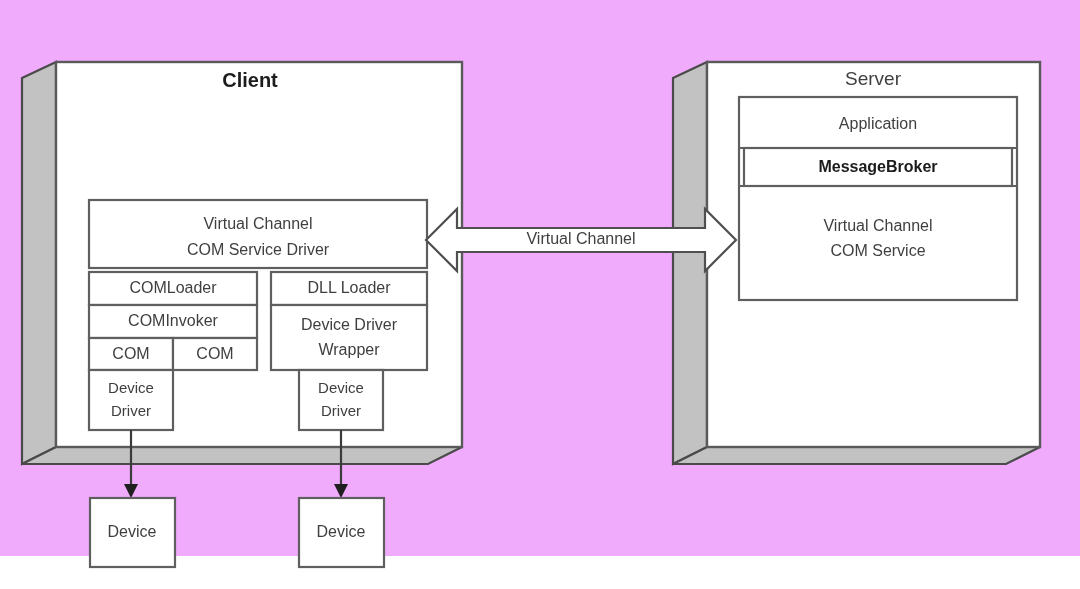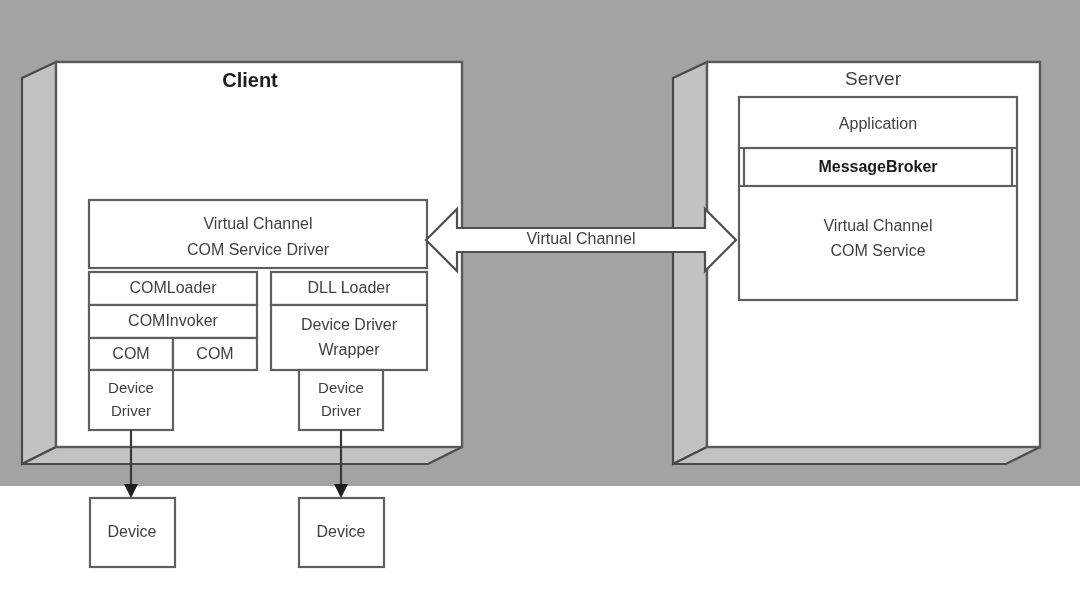--- a/index.html
+++ b/index.html
@@ -9,22 +9,22 @@
   }
   body {
     width: 1080px;
     height: 589px;
     font-family: "Liberation Sans", sans-serif;
     overflow: hidden;
   }
   #diagram-root {
     position: relative;
     width: 1080px;
-    height: 486px;
-    background: #a3a3a3;
+    height: 556px;
+    background: #f0abfc;
   }
   svg.diagram {
     display: block;
     width: 1080px;
     height: 589px;
   }
   text {
     font-family: "Liberation Sans", sans-serif;
     fill: #3a3a3a;
     dominant-baseline: middle;

